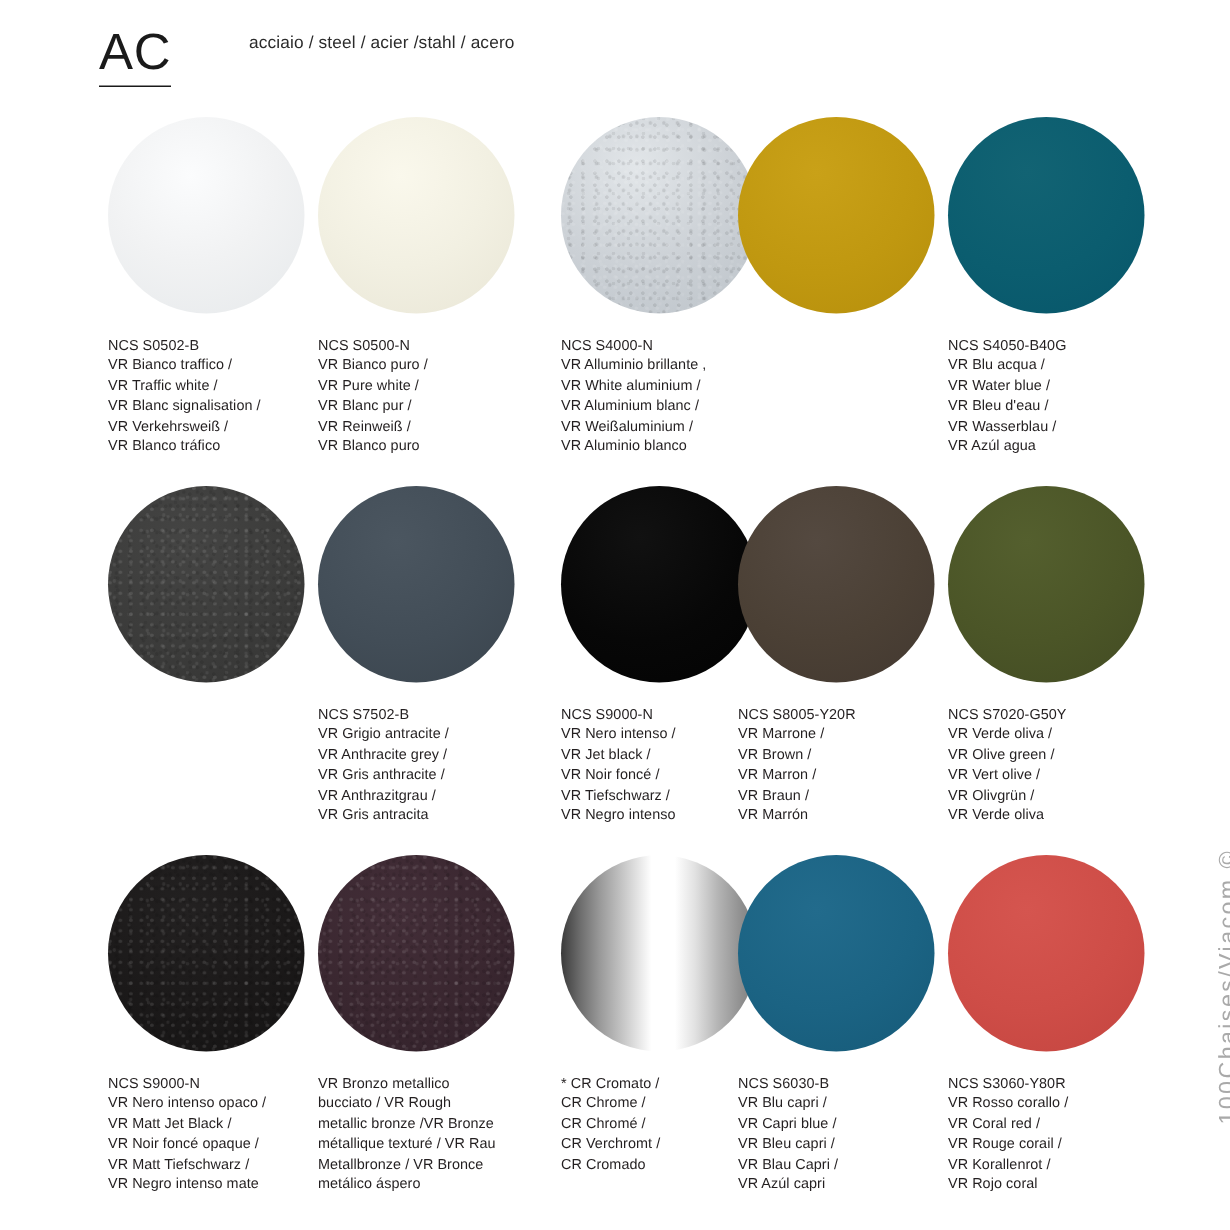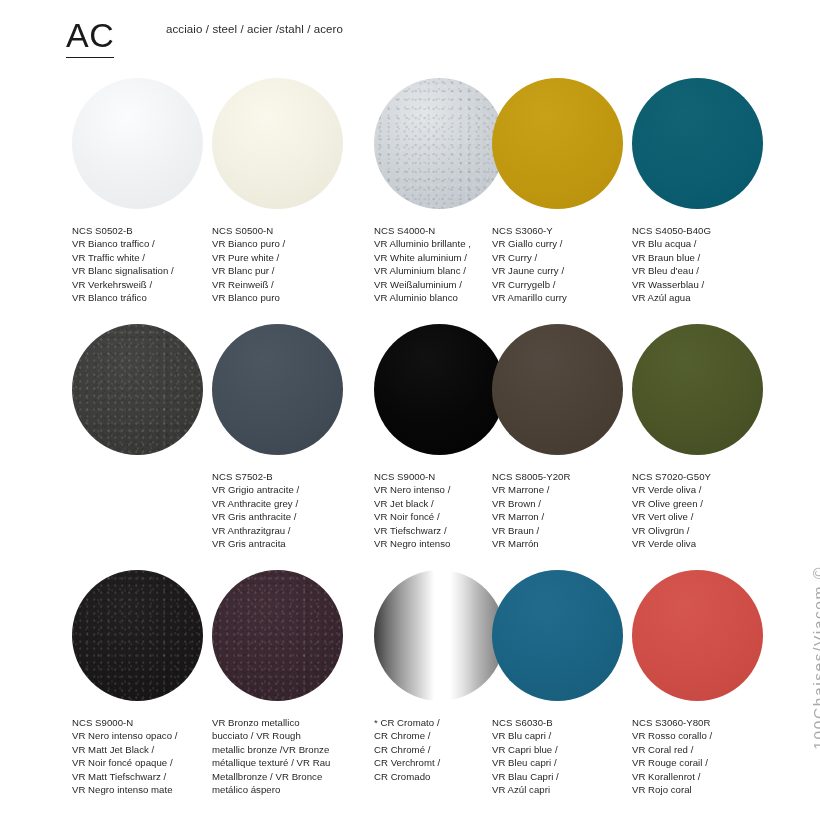--- a/index.html
+++ b/index.html
@@ -163,32 +163,26 @@
         </div>
         <div class="caption">NCS S4000-N
 VR Alluminio brillante ,
 VR White aluminium /
 VR Aluminium blanc /
 VR Weißaluminium /
 VR Aluminio blanco</div>
       </div>
       <div class="cell c3">
         <div class="swatch" style="background: radial-gradient(circle at 40% 28%, rgb(201, 161, 24) 0%, rgb(192, 152, 16) 55%, rgb(182, 143, 12) 100%);"></div>
-        <div class="caption">NCS S3060-Y
-VR Giallo curry /
-VR Curry /
-VR Jaune curry /
-VR Currygelb /
-VR Amarillo curry</div>
       </div>
       <div class="cell c4">
         <div class="swatch" style="background: radial-gradient(circle at 40% 28%, rgb(18, 99, 115) 0%, rgb(11, 93, 111) 55%, rgb(7, 86, 106) 100%);"></div>
         <div class="caption">NCS S4050-B40G
 VR Blu acqua /
-VR Braun blue /
+VR Water blue /
 VR Bleu d'eau /
 VR Wasserblau /
 VR Azúl agua</div>
       </div>
     </div>
     <div class="row">
       <div class="cell c0">
         <div class="swatch" style="background: radial-gradient(circle at 40% 28%, rgb(69, 69, 68) 0%, rgb(60, 60, 59) 55%, rgb(52, 52, 51) 100%);">
           <div class="tex"></div>
         </div>

